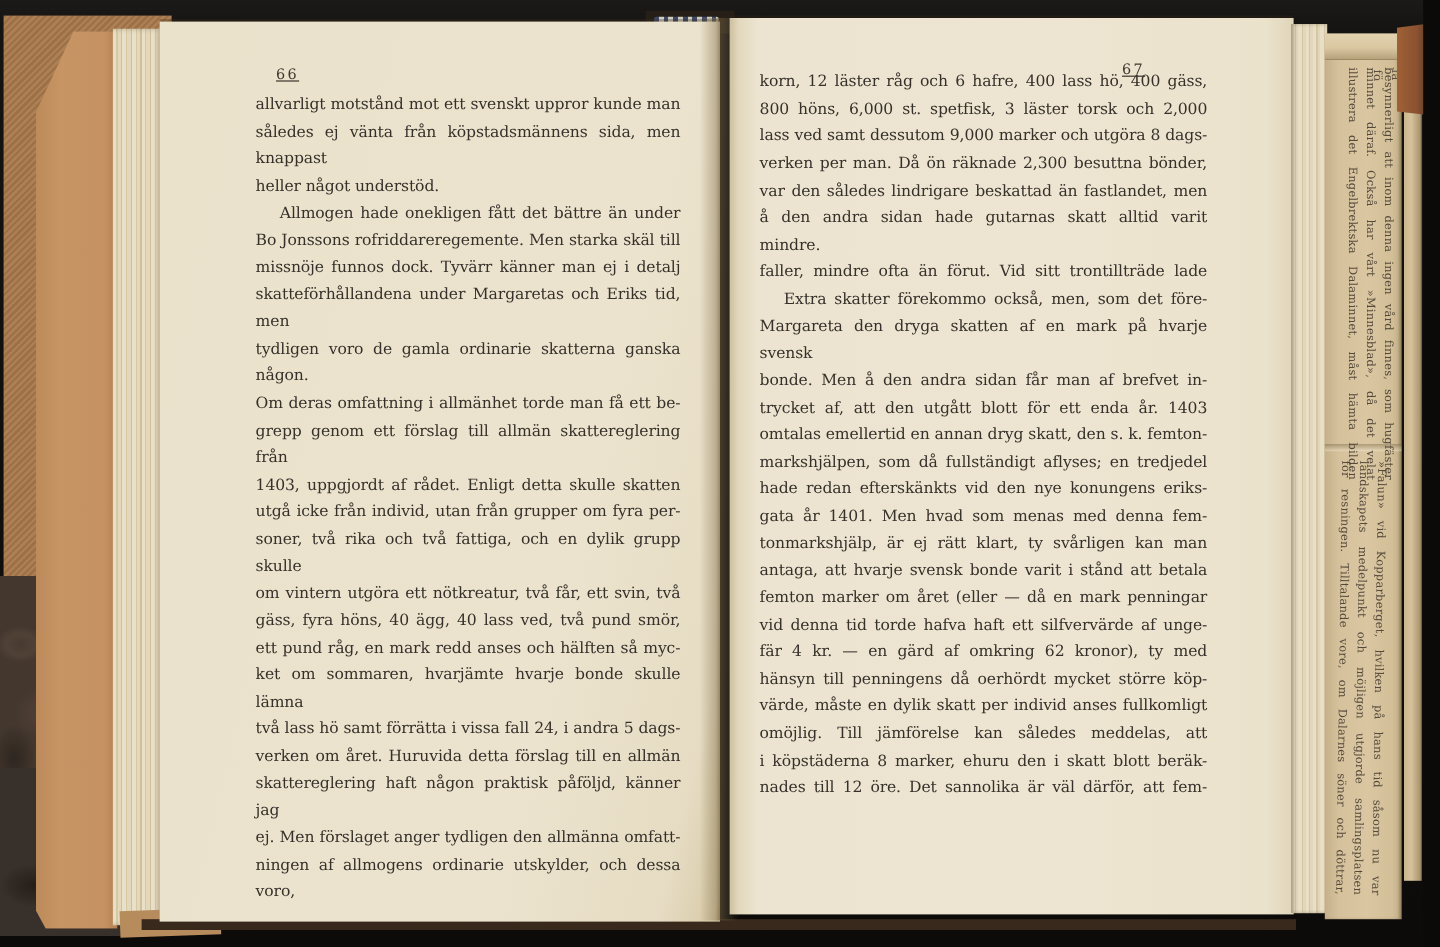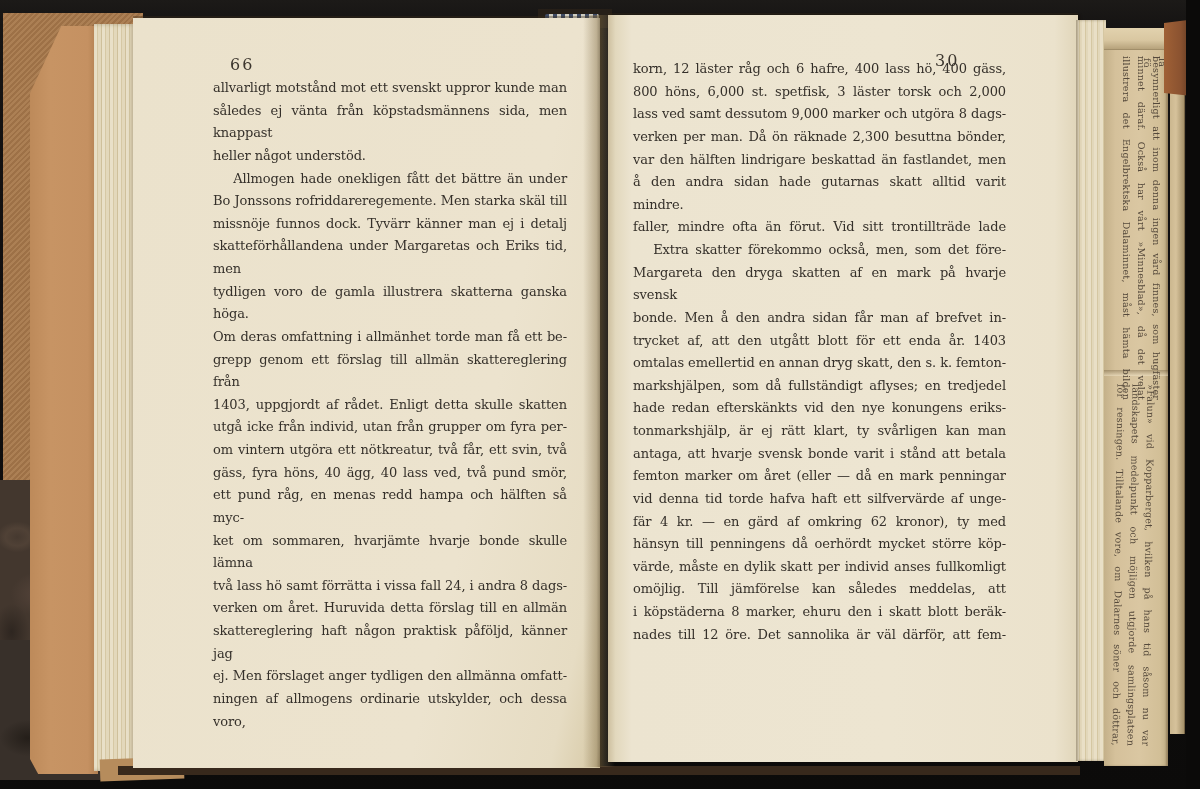--- a/index.html
+++ b/index.html
@@ -34,21 +34,21 @@
   .page{background:#ece3ce;}
   #page-left{left:133px;top:18px;width:467px;height:750px;
     background:linear-gradient(103deg,#ebe2cc 0%,#ece3ce 70%,#e6dcc3 92%,#d8cba9 99%,#c7b793 100%);
     box-shadow:0 -2px 0 rgba(60,45,25,.35);}
   #page-right{left:608px;top:15px;width:470px;height:747px;
     background:linear-gradient(90deg,#cdbf9f 0%,#e2d8bd 1.6%,#ece4d0 5%,#ede5d1 60%,#ebe2cc 95%,#e0d5b9 100%);
     box-shadow:2px 0 2px rgba(20,15,8,.5),0 -2px 0 rgba(60,45,25,.3);}
   #gutter-shadow{left:583px;top:15px;width:32px;height:752px;
     background:linear-gradient(90deg,rgba(120,100,64,0) 0%,rgba(136,116,78,.45) 42%,rgba(98,82,52,.65) 55%,rgba(150,132,95,.25) 70%,rgba(150,132,95,0) 100%);}
 
-  .pagenum{position:absolute;font-size:16px;letter-spacing:2px;color:#3c362e;}
+  .pagenum{position:absolute;font-size:12px;letter-spacing:2px;color:#3c362e;text-decoration:underline;}
   .page-text{position:absolute;font-size:13px;line-height:22.62px;color:#35302a;
     letter-spacing:-0.1px;}
   .line{text-align:justify;text-align-last:justify;white-space:normal;}
   .line.end{text-align-last:left;}
   .line.ind{text-indent:1.55em;}
 
   
   #right-edge-stack{left:1076px;top:20px;width:30px;height:741px;
     background:repeating-linear-gradient(90deg,#e9dfc6 0 3px,#d5c7a2 3px 4px,#e2d7ba 4px 6px);
     box-shadow:inset 2px 0 3px rgba(70,55,30,.4);}
@@ -98,56 +98,58 @@
   <div class="abs page" id="page-left">
     <div class="pagenum" style="left:97px;top:37px;">66</div>
     <div class="page-text" style="left:80px;top:59px;width:354px;">
         <div class="line">allvarligt motstånd mot ett svenskt uppror kunde man</div>
         <div class="line">således ej vänta från köpstadsmännens sida, men knappast</div>
         <div class="line end">heller något understöd.</div>
         <div class="line ind">Allmogen hade onekligen fått det bättre än under</div>
         <div class="line">Bo Jonssons rofriddareregemente.  Men starka skäl till</div>
         <div class="line">missnöje funnos dock.  Tyvärr känner man ej i detalj</div>
         <div class="line">skatteförhållandena under Margaretas och Eriks tid, men</div>
-        <div class="line">tydligen voro de gamla illustrera skatterna ganska höga.</div>
+        <div class="line">tydligen voro de gamla ordinarie skatterna ganska någon.</div>
         <div class="line">Om deras omfattning i allmänhet torde man få ett be-</div>
         <div class="line">grepp genom ett förslag till allmän skattereglering från</div>
         <div class="line">1403, uppgjordt af rådet.  Enligt detta skulle skatten</div>
         <div class="line">utgå icke från individ, utan från grupper om fyra per-</div>
+        <div class="line">soner, två rika och två fattiga, och en dylik grupp skulle</div>
         <div class="line">om vintern utgöra ett nötkreatur, två får, ett svin, två</div>
         <div class="line">gäss, fyra höns, 40 ägg, 40 lass ved, två pund smör,</div>
-        <div class="line">ett pund råg, en menas redd hampa och hälften så myc-</div>
+        <div class="line">ett pund råg, en mark redd anses och hälften så myc-</div>
         <div class="line">ket om sommaren, hvarjämte hvarje bonde skulle lämna</div>
-        <div class="line">två lass hö samt förrätta i vissa fall 24, i andra 8 dags-</div>
+        <div class="line">två lass hö samt förrätta i vissa fall 24, i andra 5 dags-</div>
         <div class="line">verken om året.  Huruvida detta förslag till en allmän</div>
         <div class="line">skattereglering haft någon praktisk påföljd, känner jag</div>
         <div class="line">ej.  Men förslaget anger tydligen den allmänna omfatt-</div>
         <div class="line">ningen af allmogens ordinarie utskylder, och dessa voro,</div>
       </div>
   </div>
 
   <div class="abs" id="gutter-shadow"></div>
 
   <div class="abs page" id="page-right">
-    <div class="pagenum" style="left:327px;top:36px;">30</div>
+    <div class="pagenum" style="left:327px;top:36px;">67</div>
     <div class="page-text" style="left:25px;top:43px;width:373px;">
         <div class="line">korn, 12 läster råg och 6 hafre, 400 lass hö, 400 gäss,</div>
         <div class="line">800 höns, 6,000 st. spetfisk, 3 läster torsk och 2,000</div>
         <div class="line">lass ved samt dessutom 9,000 marker och utgöra 8 dags-</div>
         <div class="line">verken per man.  Då ön räknade 2,300 besuttna bönder,</div>
-        <div class="line">var den hälften lindrigare beskattad än fastlandet, men</div>
+        <div class="line">var den således lindrigare beskattad än fastlandet, men</div>
         <div class="line end">å den andra sidan hade gutarnas skatt alltid varit mindre.</div>
         <div class="line">faller, mindre ofta än förut.  Vid sitt trontillträde lade</div>
         <div class="line ind">Extra skatter förekommo också, men, som det före-</div>
         <div class="line">Margareta den dryga skatten af en mark på hvarje svensk</div>
         <div class="line">bonde.  Men å den andra sidan får man af brefvet in-</div>
         <div class="line">trycket af, att den utgått blott för ett enda år.  1403</div>
         <div class="line">omtalas emellertid en annan dryg skatt, den s. k. femton-</div>
         <div class="line">markshjälpen, som då fullständigt aflyses; en tredjedel</div>
         <div class="line">hade redan efterskänkts vid den nye konungens eriks-</div>
+        <div class="line">gata år 1401.  Men hvad som menas med denna fem-</div>
         <div class="line">tonmarkshjälp, är ej rätt klart, ty svårligen kan man</div>
         <div class="line">antaga, att hvarje svensk bonde varit i stånd att betala</div>
         <div class="line">femton marker om året (eller — då en mark penningar</div>
         <div class="line">vid denna tid torde hafva haft ett silfvervärde af unge-</div>
         <div class="line">fär 4 kr. — en gärd af omkring 62 kronor), ty med</div>
         <div class="line">hänsyn till penningens då oerhördt mycket större köp-</div>
         <div class="line">värde, måste en dylik skatt per individ anses fullkomligt</div>
         <div class="line">omöjlig.  Till jämförelse kan således meddelas, att</div>
         <div class="line">i köpstäderna 8 marker, ehuru den i skatt blott beräk-</div>
         <div class="line">nades till 12 öre.  Det sannolika är väl därför, att fem-</div>

